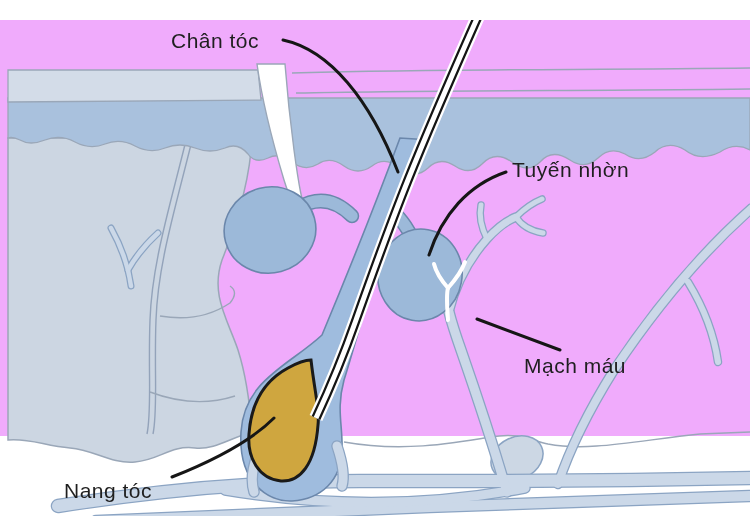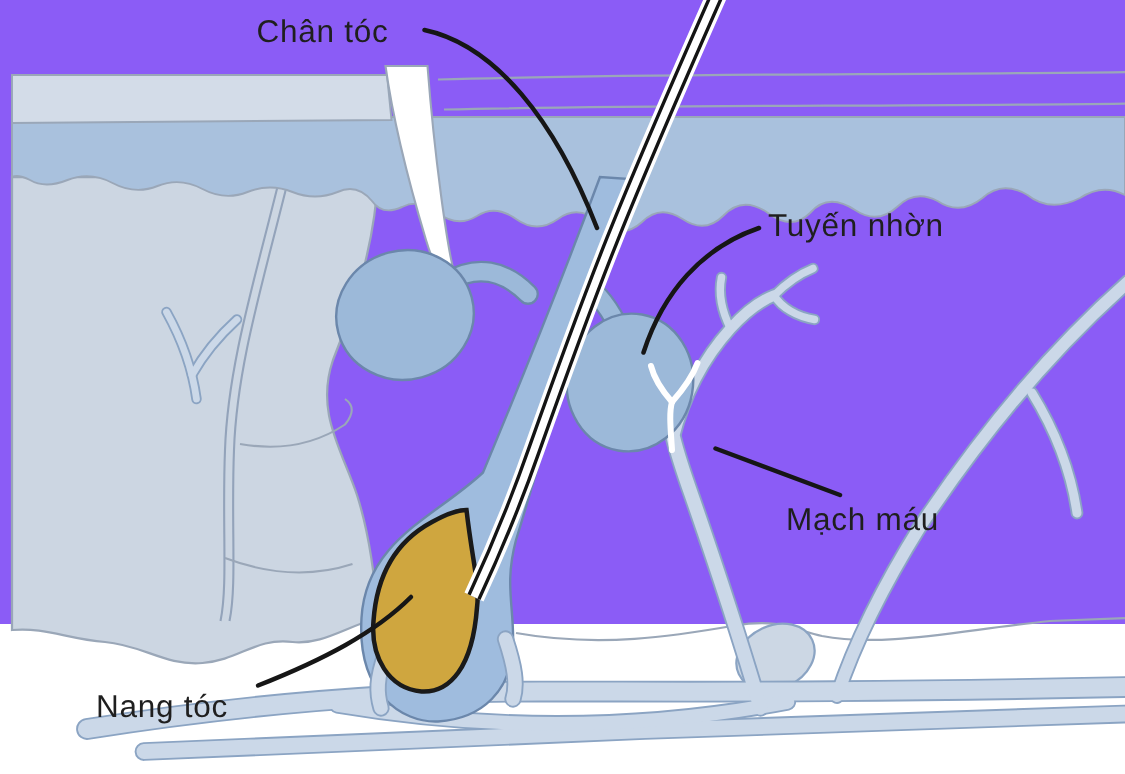--- a/index.html
+++ b/index.html
@@ -1,16 +1,16 @@
 <!DOCTYPE html>
 <html><head>
 <meta charset="utf-8">
 <style>
   html,body{margin:0;padding:0;background:#ffffff;width:750px;height:516px;overflow:hidden;}
-  .stage{position:relative;width:750px;height:416px;background:#8b5cf6;}
+  .stage{position:relative;width:750px;height:416px;background:#f0abfc;margin-top:20px;}
   svg{display:block;}
   text.lbl{
     font-family:"Liberation Sans","DejaVu Sans",sans-serif;
     font-size:21px;
     letter-spacing:0.5px;
     fill:#1f1f1f;
   }
 </style>
 </head>
 <body>

